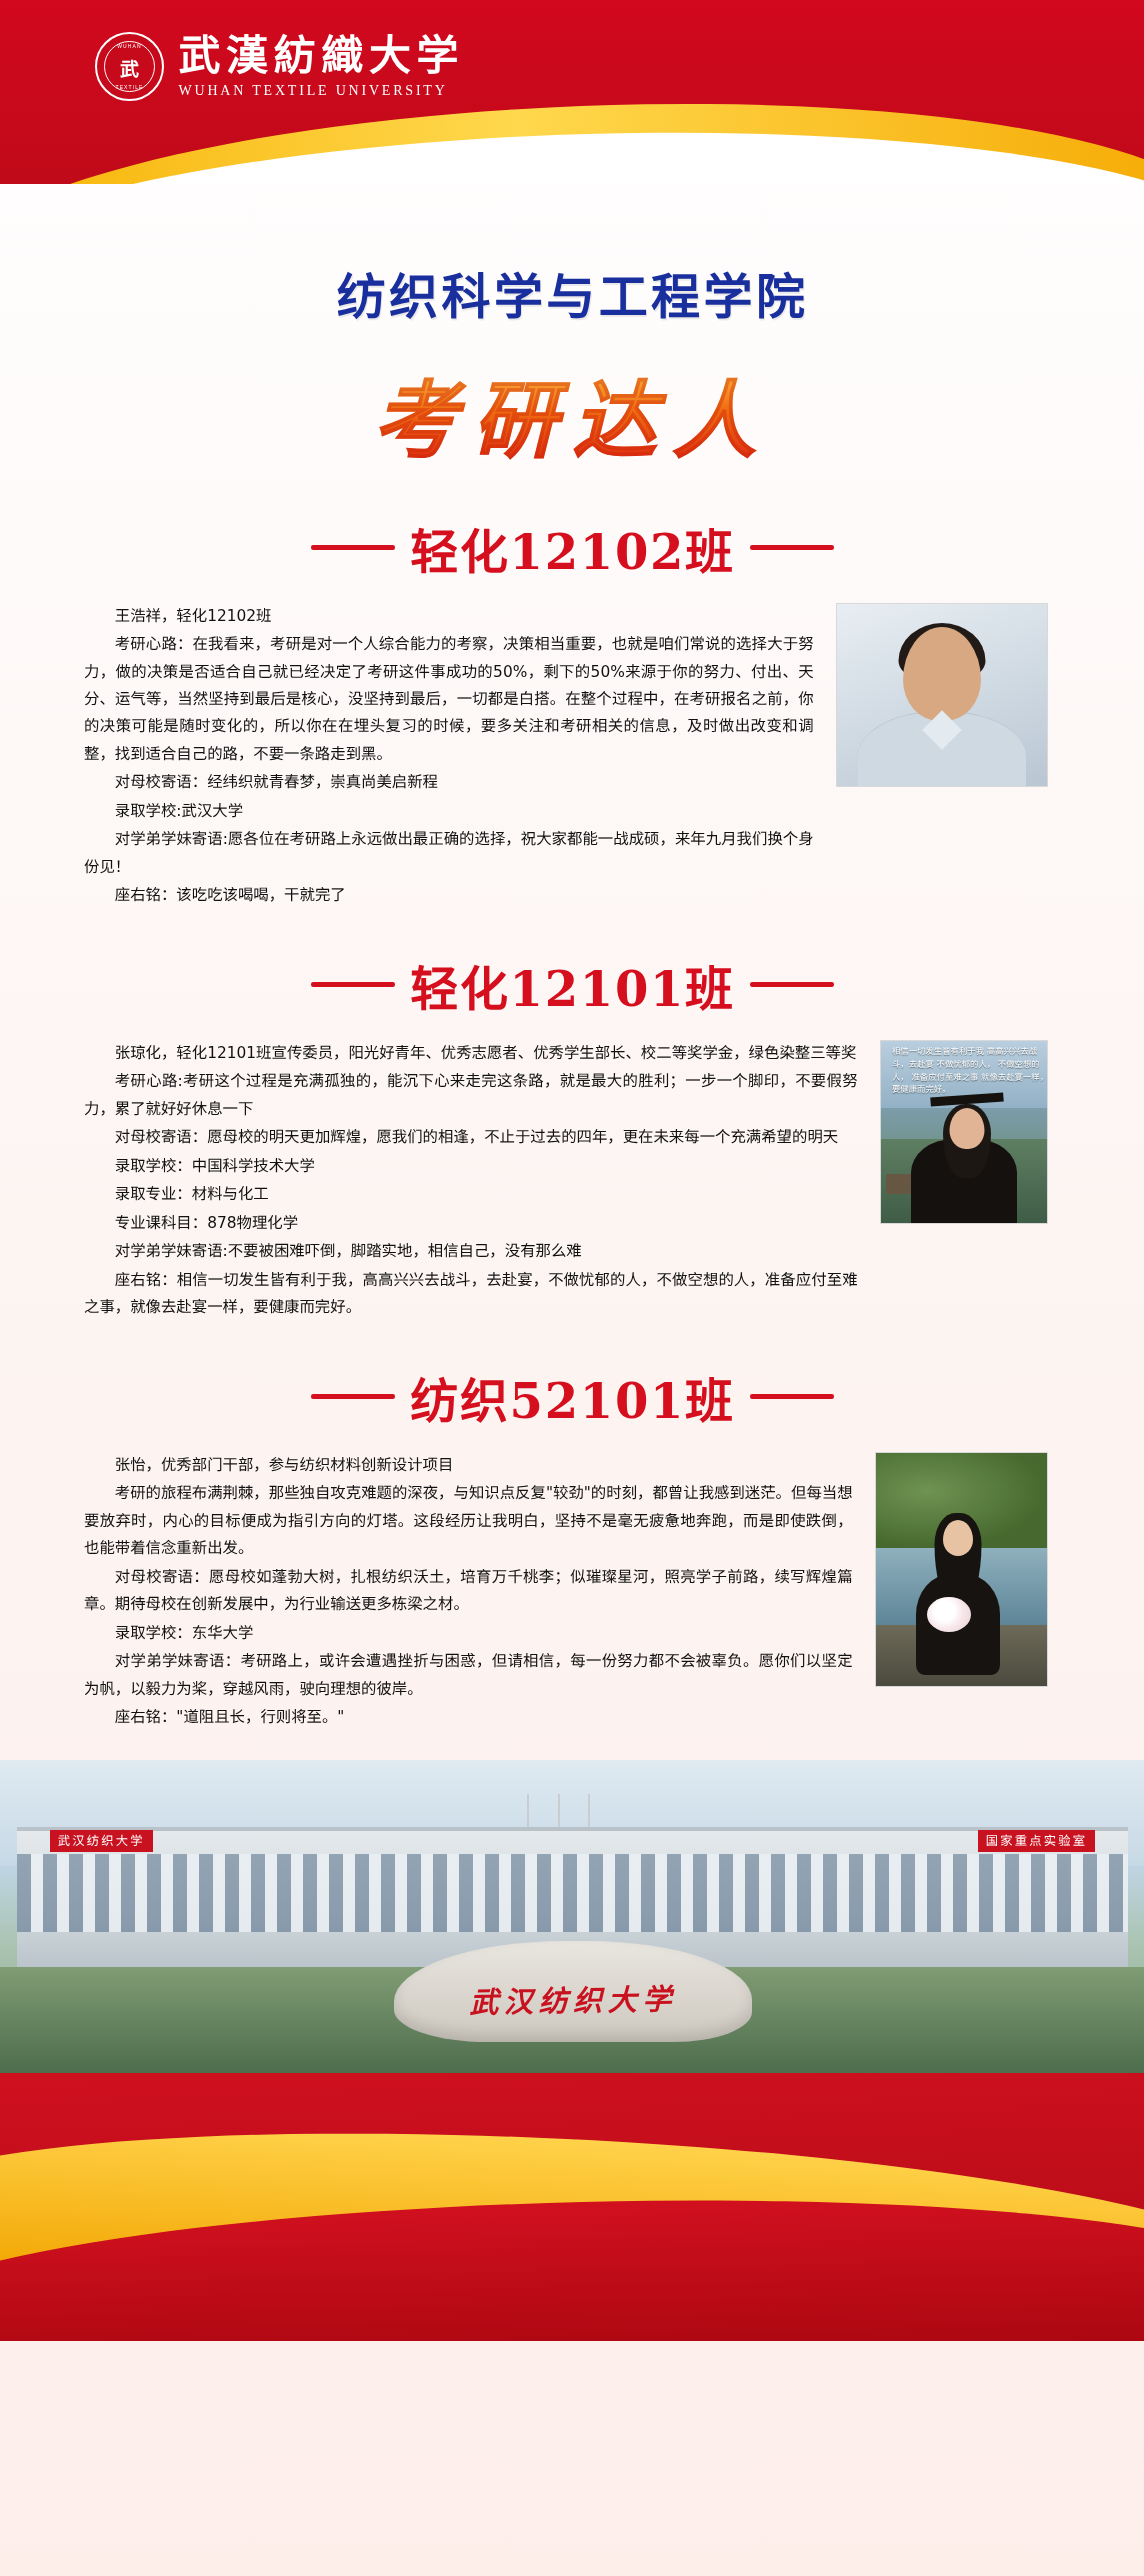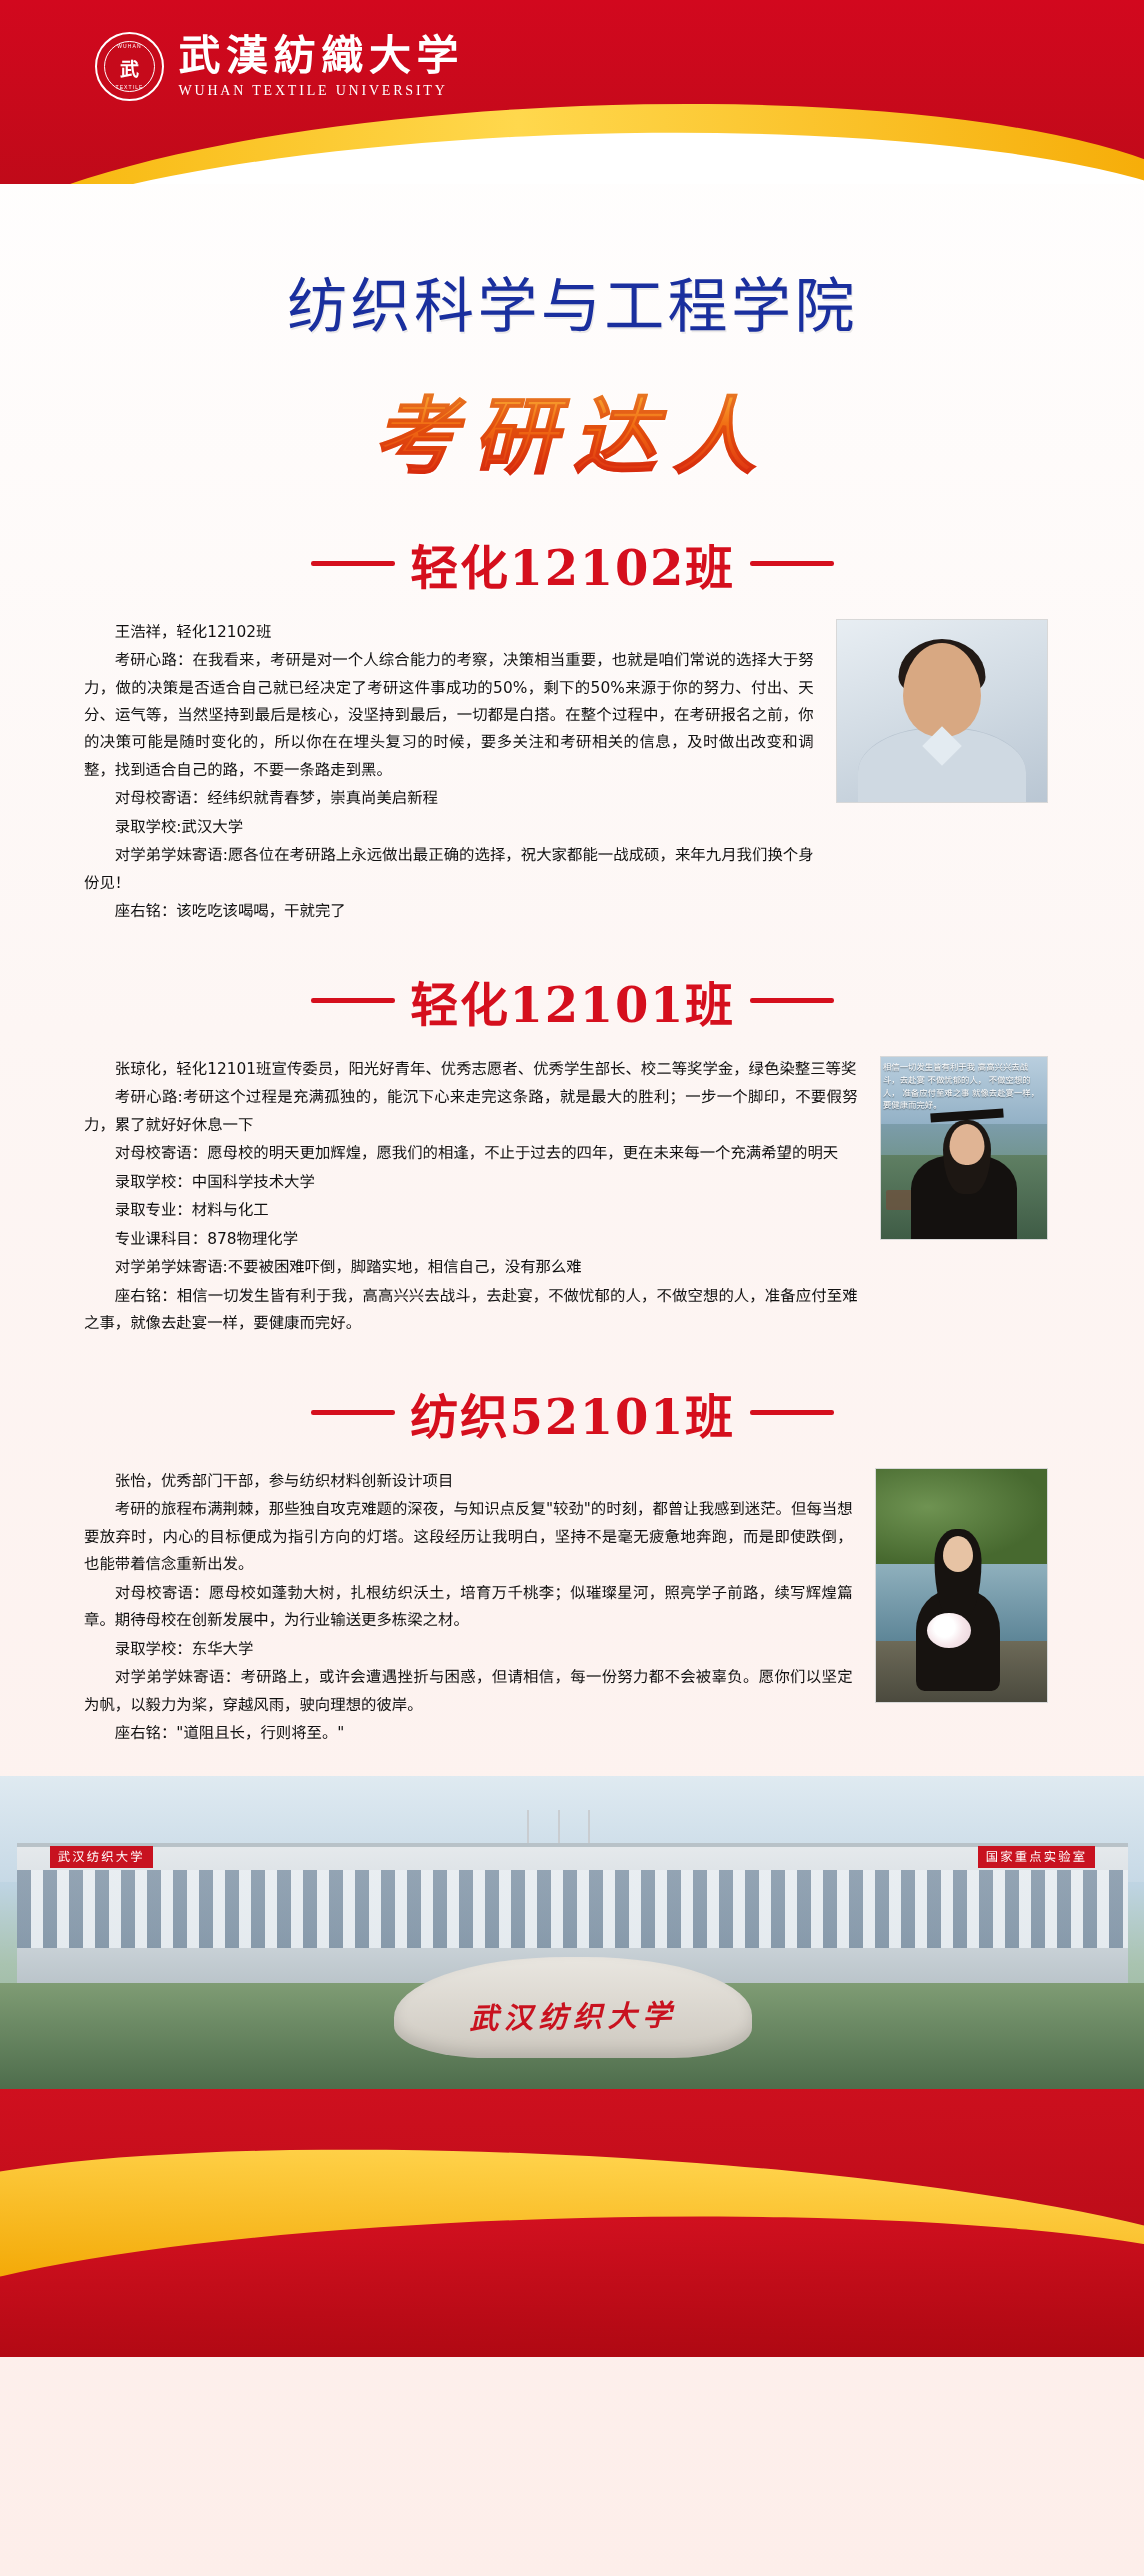--- a/index.html
+++ b/index.html
@@ -108,22 +108,22 @@
     font-size: 14px;
     letter-spacing: 2.8px;
     margin-top: 4.5px;
     font-family: "Liberation Serif", serif;
   }
 
   
   .college-title {
     text-align: center;
     color: #1a2f9e;
-    font-size: 60px;
-    font-weight: normal;
+    font-size: 49px;
+    font-weight: bold;
     letter-spacing: 3.4px;
     margin-top: 73px;
     font-family: "DejaVu Serif", "Liberation Serif", serif;
     text-shadow: 1.1px 1.7px 0 rgba(0,0,0,0.08);
   }
   .brush-title {
     text-align: center;
     margin-top: 24.6px;
     margin-bottom: 5.6px;
     font-size: 84px;
@@ -259,21 +259,21 @@
     position:absolute; left:52%; top:54px; transform:translateX(-50%) rotate(-4deg);
     width:73px; height:9px; background:#14110f;
   }
   .p2-gown {
     position:absolute; left:50%; bottom:0; transform:translateX(-50%);
     width:106px; height:84px; background:#14110f;
     border-radius: 40% 40% 0 0 / 40% 40% 0 0;
   }
   .p2-overlay {
     position: absolute;
-    left: 2px;
+    left: 11px;
     top: 4.5px;
     width: 160px;
     font-size: 8.4px;
     line-height: 1.5;
     color: #ffffff;
     text-shadow: 0 0.6px 1.1px rgba(0,0,0,.55);
     font-family: "DejaVu Sans", sans-serif;
   }
 
   

